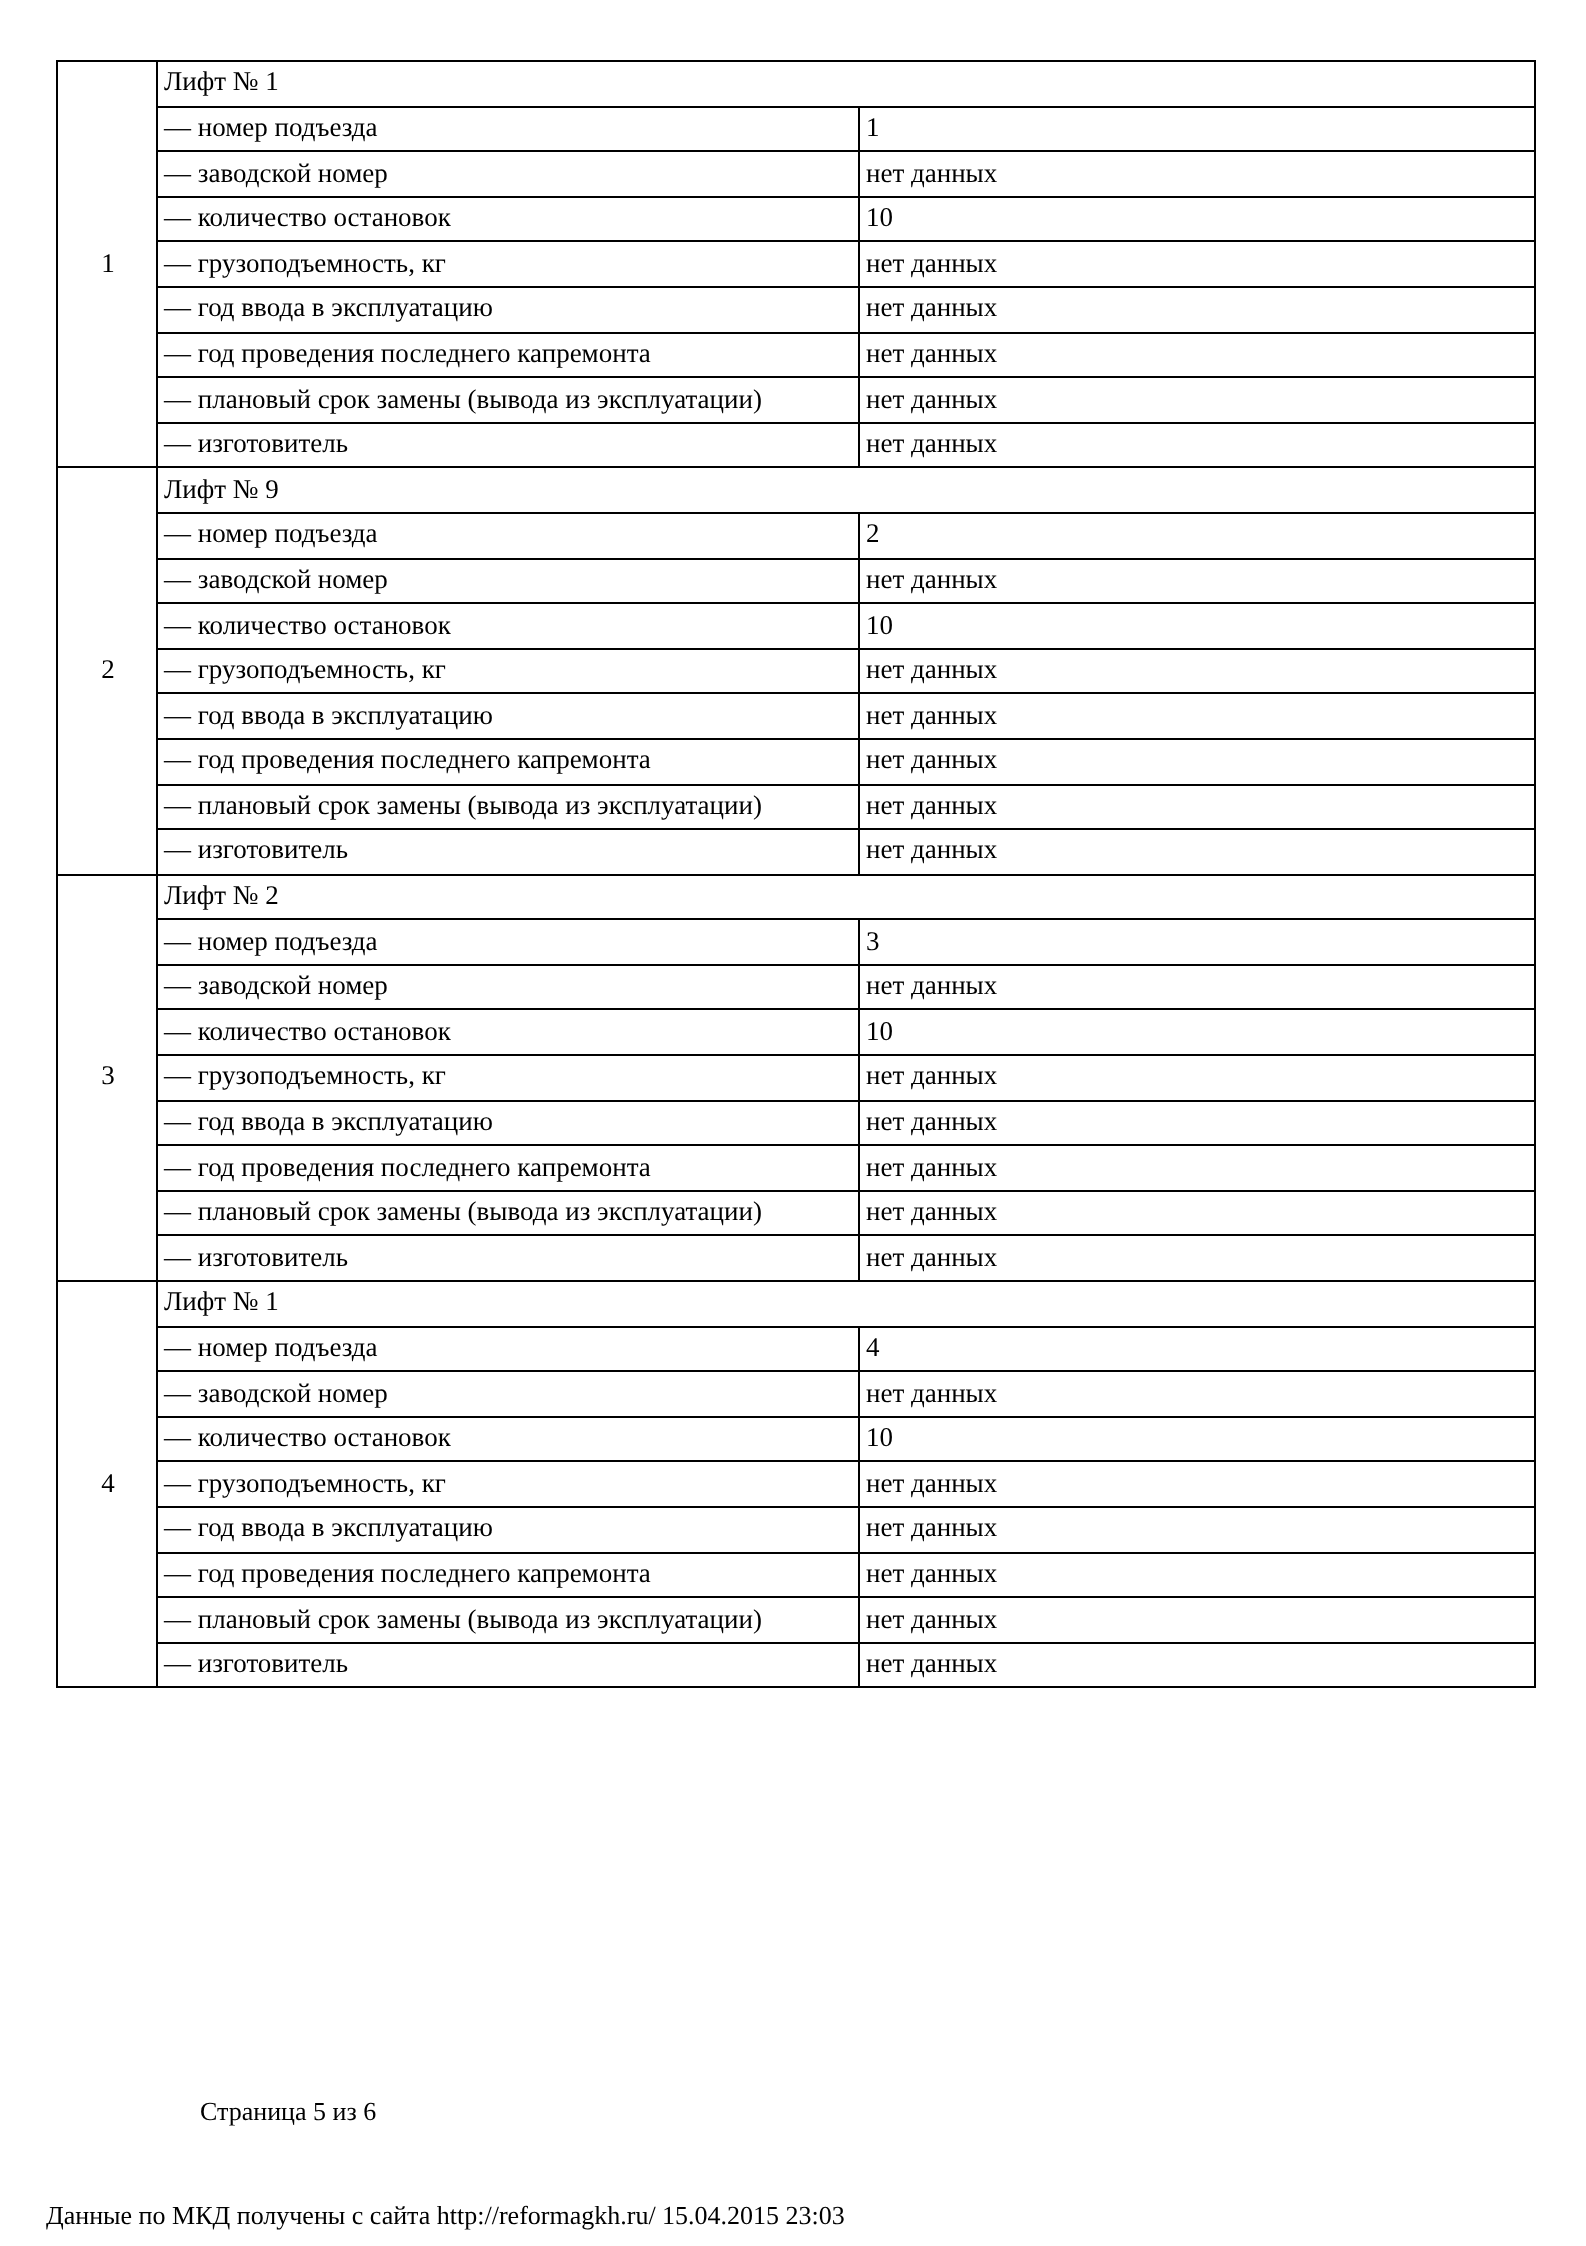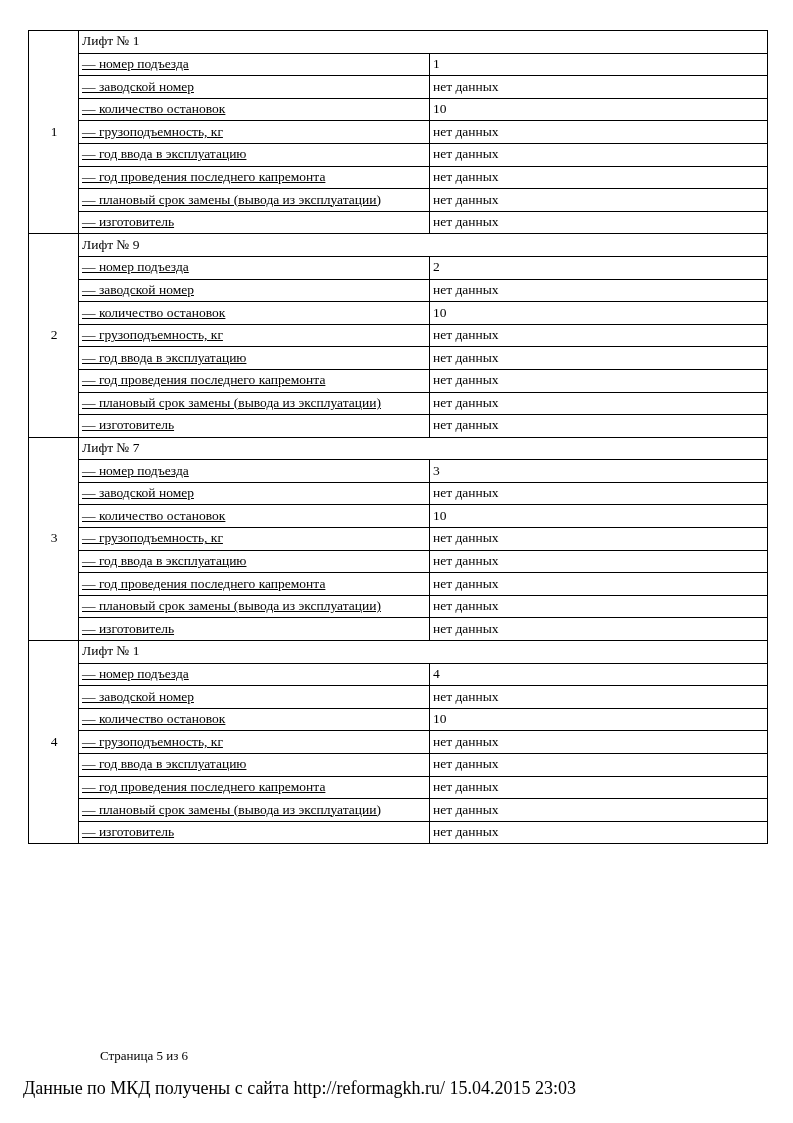--- a/index.html
+++ b/index.html
@@ -38,36 +38,35 @@
   }
   td.num-cell {
     text-align: center;
     vertical-align: middle;
   }
   td.title-cell {
     padding-left: 3px;
   }
   td.label-cell {
     padding-left: 2px;
-    text-decoration: underline;
   }
   td.value-cell {
     padding-left: 4px;
   }
   .footer-page {
     position: absolute;
     left: 100px;
     top: 1048px;
     font-size: 13px;
   }
   .footer-source {
     position: absolute;
     left: 23px;
-    top: 1078px;
-    font-size: 18px;
+    top: 1100px;
+    font-size: 13px;
   }
 </style>
 </head>
 <body>
 
 <div class="page">
 
   <div class="table-wrap">
     <table class="elevators">
       <colgroup>
@@ -143,21 +142,21 @@
           <tr>
             <td class="label-cell">— плановый срок замены (вывода из эксплуатации)</td>
             <td class="value-cell">нет данных</td>
           </tr>
           <tr>
             <td class="label-cell">— изготовитель</td>
             <td class="value-cell">нет данных</td>
           </tr>
           <tr>
             <td class="num-cell" rowspan="9">3</td>
-            <td class="title-cell" colspan="2">Лифт № 7</td>
+            <td class="title-cell" colspan="2">Лифт № 2</td>
           </tr>
           <tr>
             <td class="label-cell">— номер подъезда</td>
             <td class="value-cell">3</td>
           </tr>
           <tr>
             <td class="label-cell">— заводской номер</td>
             <td class="value-cell">нет данных</td>
           </tr>
           <tr>

